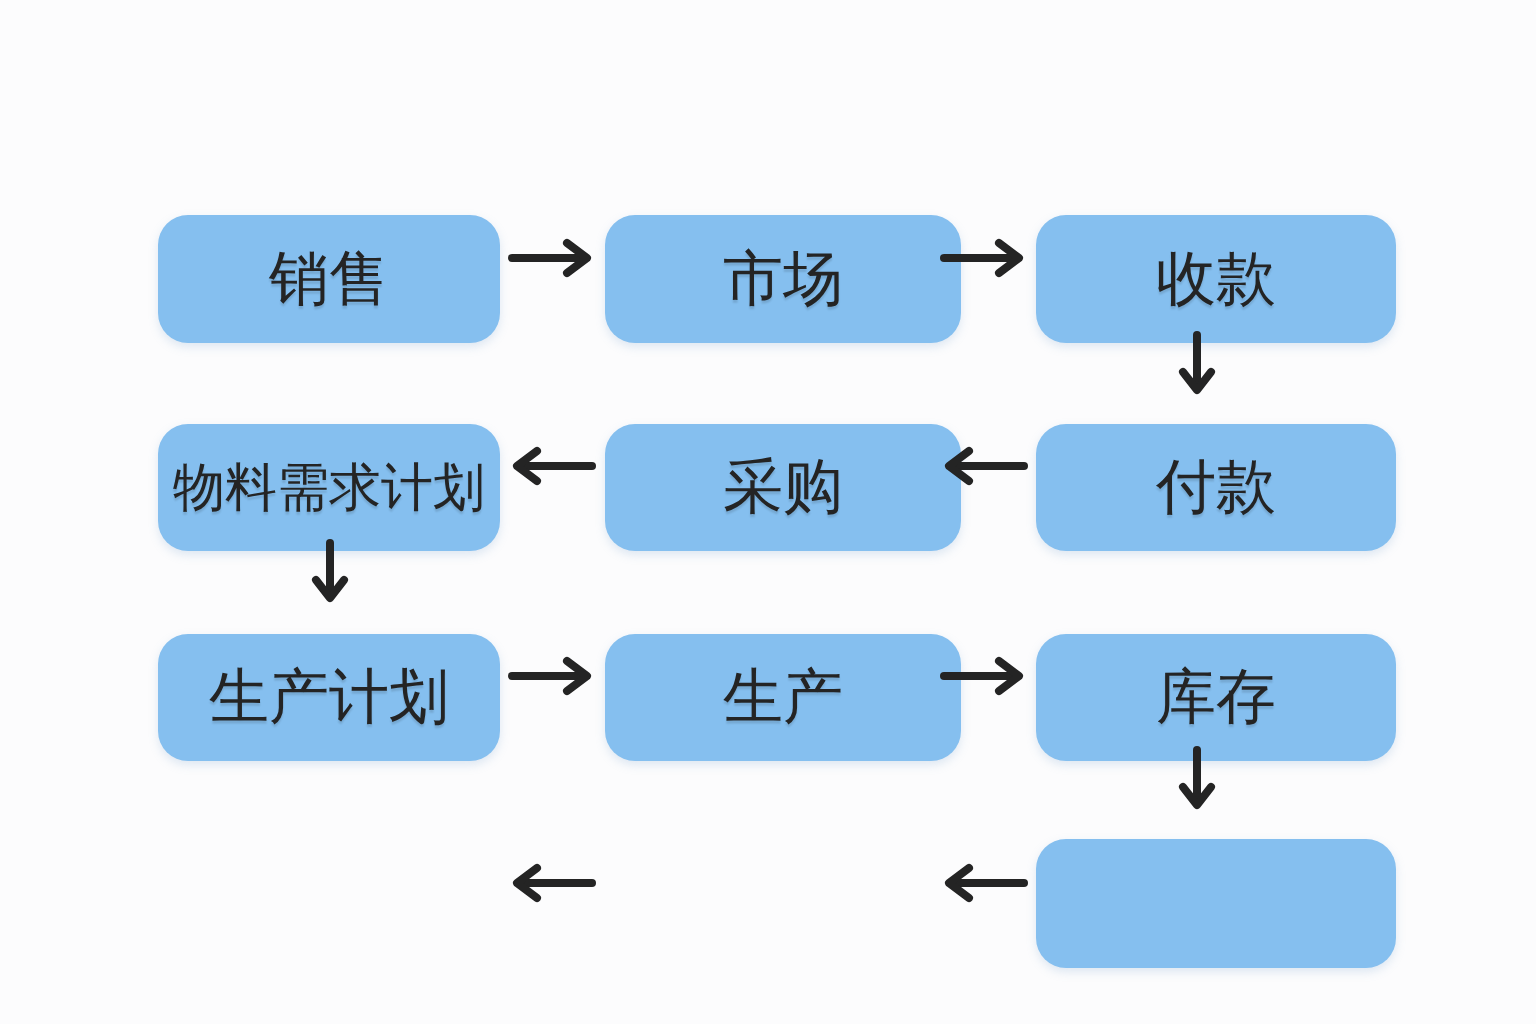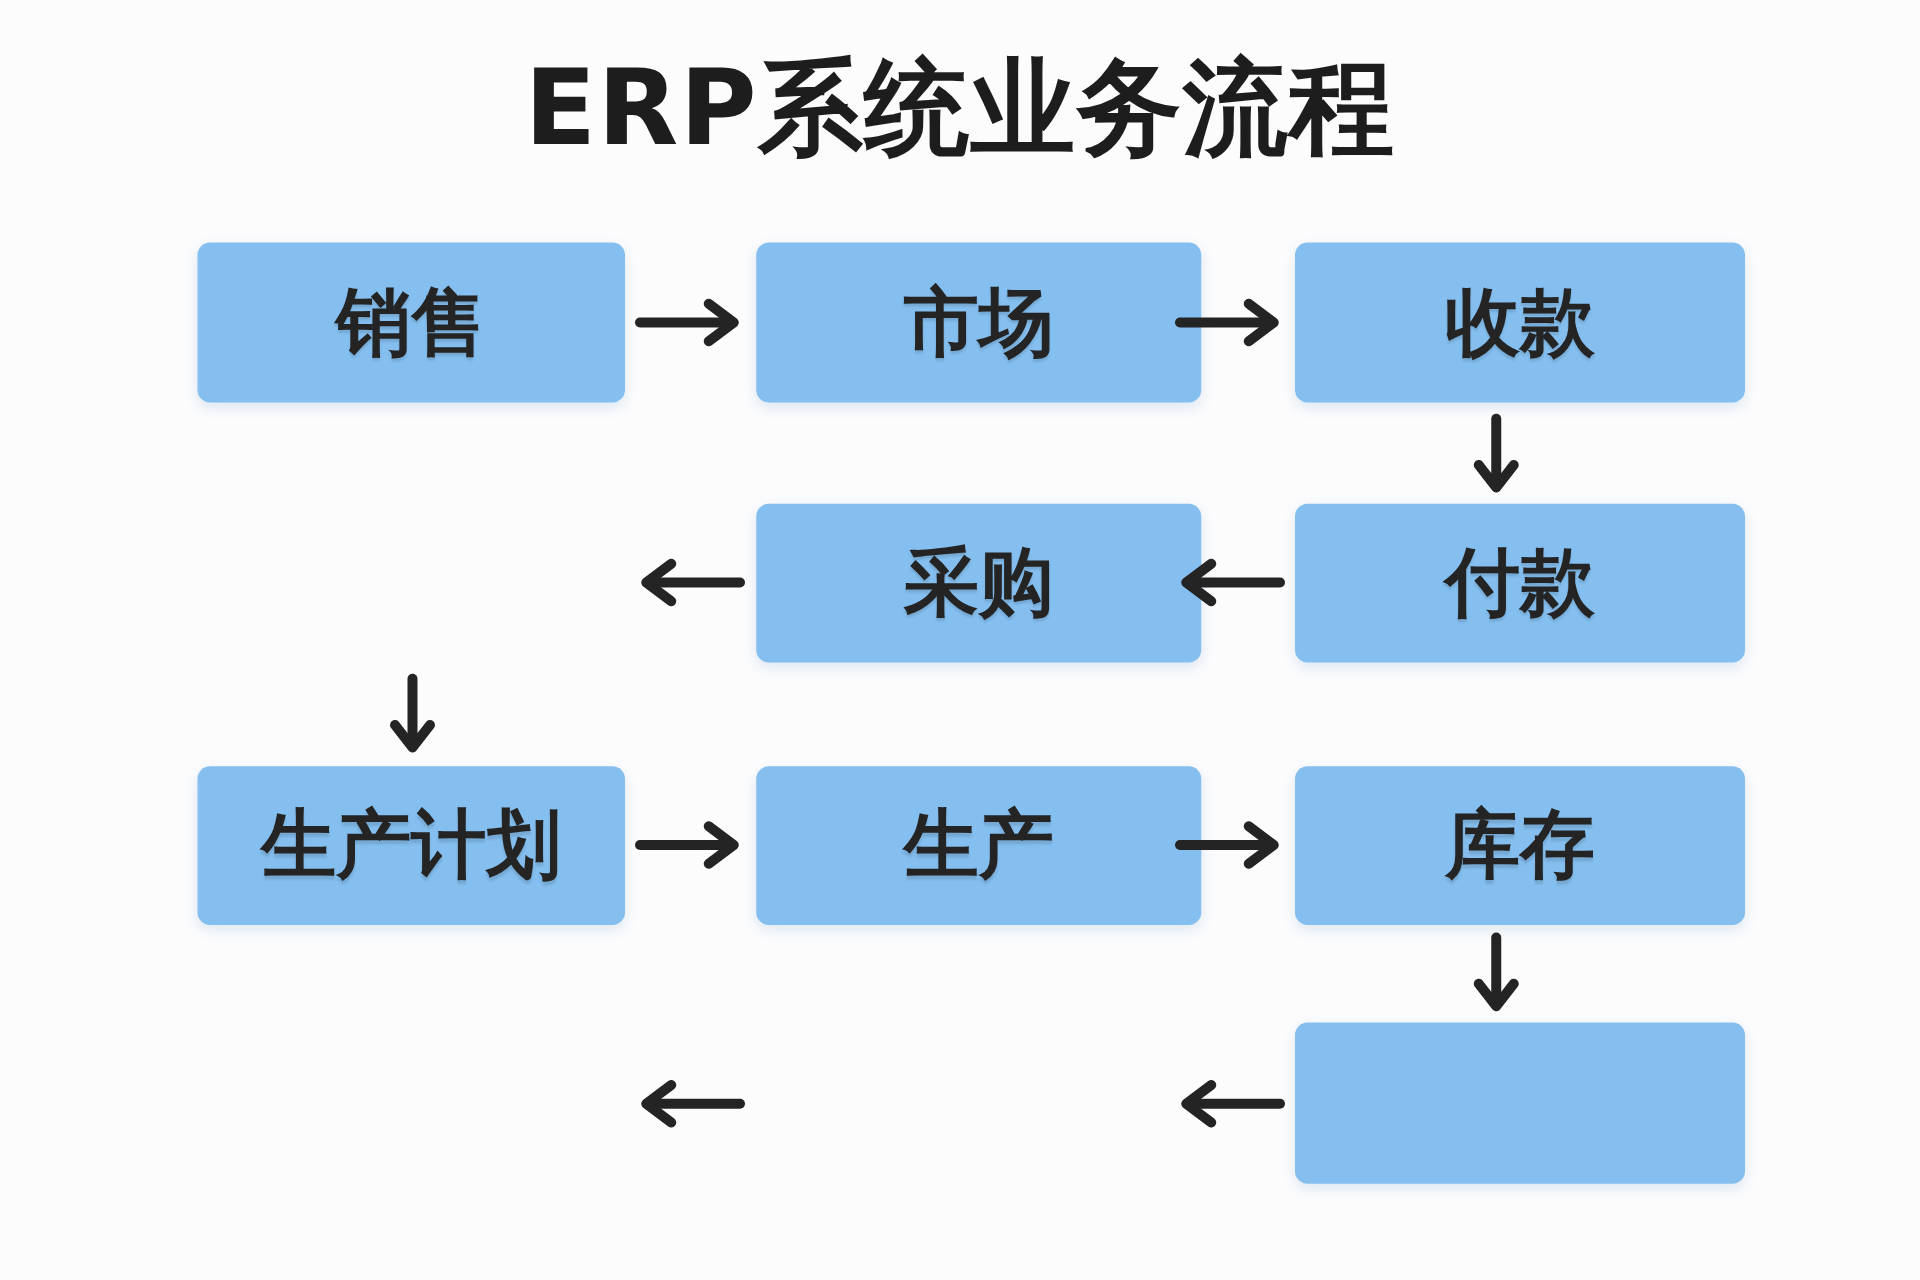--- a/index.html
+++ b/index.html
@@ -15,25 +15,26 @@
   .title{
     position:absolute;left:0;right:0;top:40px;
     text-align:center;
     font-size:84px;font-weight:800;letter-spacing:1px;
     color:#1d1d1d;
     line-height:1.1;
   }
   .node{
     position:absolute;
     background:var(--box-fill);
-    border-radius:10px;
+    border-radius:30px;
     display:flex;align-items:center;justify-content:center;
-    font-size:60px;font-weight:700;color:var(--text);
+    font-size:60px;font-weight:400;color:var(--text);
     text-shadow:0 3px 2px rgba(0,0,0,0.12);
     box-shadow:0 4px 10px rgba(130,170,210,0.25);
+    margin-top:21px;
   }
   .node.long{font-size:52px;}
   
   .c1{left:158px;width:342px;}
   .c2{left:605px;width:356px;}
   .c3{left:1036px;width:360px;}
   
   .r1{top:194px;height:128px;}
   .r2{top:403px;height:127px;}
   .r3{top:613px;height:127px;text-align:right;}
@@ -53,21 +54,20 @@
   .v-c3{left:1177px;}
   .v-r12{top:330px;}
   .v-r23{top:538px;}
   .v-r34{top:745px;}
 </style>
 </head>
 <body>
 
 <div class="canvas">
 
-  <div class="title">ERP系统业务流程</div>
 
   <div class="node c1 r1">销售</div>
   <div class="arrow h-arrow g1 ar1">
     <svg viewBox="0 0 90 40" fill="none" stroke="currentColor" stroke-width="8">
       <path d="M5 20 H78" stroke-linecap="round"></path>
       <path d="M60 5 L80 20 L60 35" stroke-linecap="round" stroke-linejoin="round"></path>
     </svg>
   </div>
   <div class="node c2 r1">市场</div>
   <div class="arrow h-arrow g2 ar1">
@@ -78,20 +78,21 @@
   </div>
   <div class="node c3 r1">收款</div>
 
   <div class="arrow v-arrow v-c3 v-r12">
     <svg viewBox="0 0 40 70" fill="none" stroke="currentColor" stroke-width="8">
       <path d="M20 5 V58" stroke-linecap="round"></path>
       <path d="M6 42 L20 60 L34 42" stroke-linecap="round" stroke-linejoin="round"></path>
     </svg>
   </div>
 
+  <div class="node c1 r2 long">物料需求计划</div>
   <div class="arrow h-arrow g1 ar2">
     <svg viewBox="0 0 90 40" fill="none" stroke="currentColor" stroke-width="8">
       <path d="M85 20 H12" stroke-linecap="round"></path>
       <path d="M30 5 L10 20 L30 35" stroke-linecap="round" stroke-linejoin="round"></path>
     </svg>
   </div>
   <div class="node c2 r2">采购</div>
   <div class="arrow h-arrow g2 ar2">
     <svg viewBox="0 0 90 40" fill="none" stroke="currentColor" stroke-width="8">
       <path d="M85 20 H12" stroke-linecap="round"></path>

